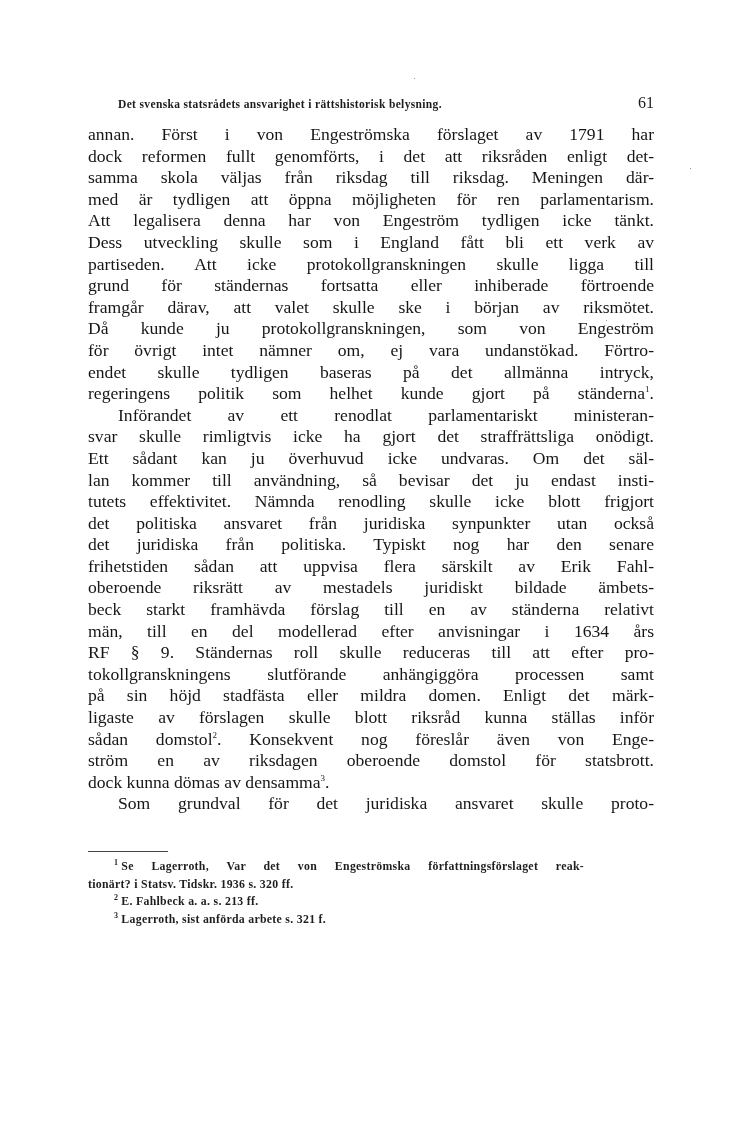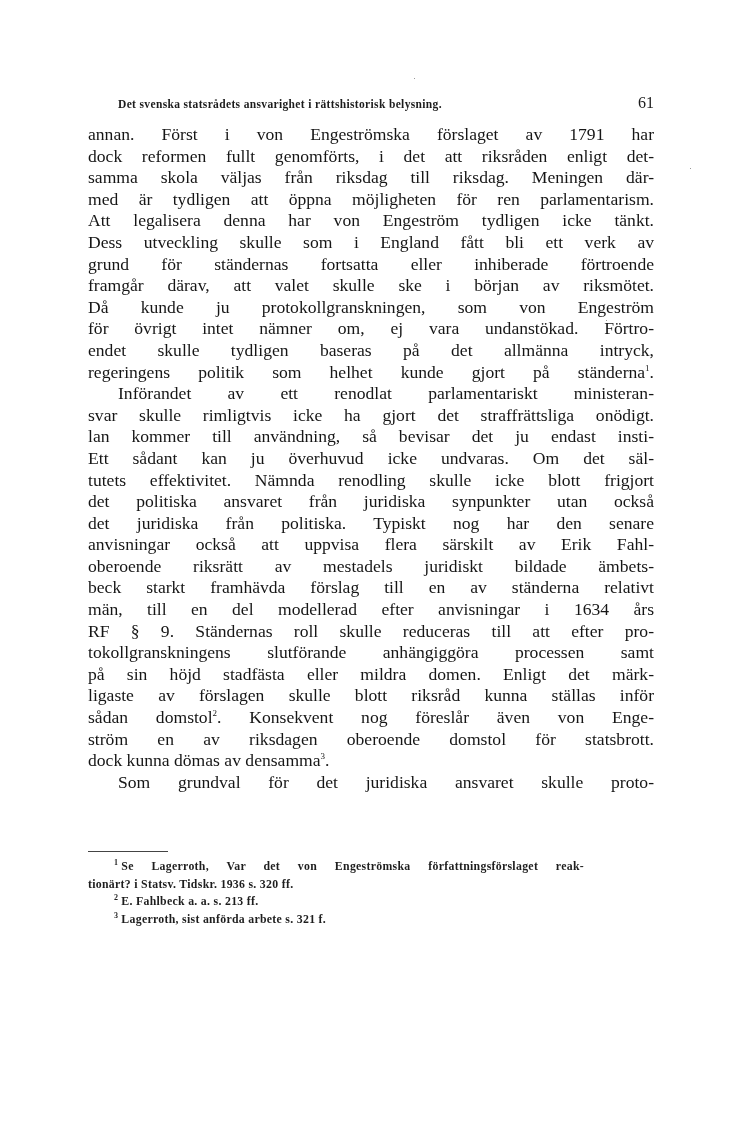--- a/index.html
+++ b/index.html
@@ -124,34 +124,35 @@
     <span class="page-no">61</span>
   </div>
 
   <div class="body-text" id="body-text">
       <div class="line"><span>annan. Först i von Engeströmska förslaget av 1791 har</span></div>
       <div class="line"><span>dock reformen fullt genomförts, i det att riksråden enligt det-</span></div>
       <div class="line"><span>samma skola väljas från riksdag till riksdag. Meningen där-</span></div>
       <div class="line"><span>med är tydligen att öppna möjligheten för ren parlamentarism.</span></div>
       <div class="line"><span>Att legalisera denna har von Engeström tydligen icke tänkt.</span></div>
       <div class="line"><span>Dess utveckling skulle som i England fått bli ett verk av</span></div>
+      <div class="line"><span>partiseden. Att icke protokollgranskningen skulle ligga till</span></div>
       <div class="line"><span>grund för ständernas fortsatta eller inhiberade förtroende</span></div>
       <div class="line"><span>framgår därav, att valet skulle ske i början av riksmötet.</span></div>
       <div class="line"><span>Då kunde ju protokollgranskningen, som von Engeström</span></div>
       <div class="line"><span>för övrigt intet nämner om, ej vara undanstökad. Förtro-</span></div>
       <div class="line"><span>endet skulle tydligen baseras på det allmänna intryck,</span></div>
       <div class="line"><span>regeringens politik som helhet kunde gjort på ständerna</span><sup class="fn">1</sup><span>.</span></div>
       <div class="line indent"><span>Införandet av ett renodlat parlamentariskt ministeran-</span></div>
       <div class="line"><span>svar skulle rimligtvis icke ha gjort det straffrättsliga onödigt.</span></div>
+      <div class="line"><span>Ett sådant kan ju överhuvud icke undvaras. Om det säl-</span></div>
       <div class="line"><span>lan kommer till användning, så bevisar det ju endast insti-</span></div>
-      <div class="line"><span>Ett sådant kan ju överhuvud icke undvaras. Om det säl-</span></div>
       <div class="line"><span>tutets effektivitet. Nämnda renodling skulle icke blott frigjort</span></div>
       <div class="line"><span>det politiska ansvaret från juridiska synpunkter utan också</span></div>
       <div class="line"><span>det juridiska från politiska. Typiskt nog har den senare</span></div>
-      <div class="line"><span>anvisningar också att uppvisa flera särskilt av Erik Fahl-</span></div>
+      <div class="line"><span>frihetstiden sådan att uppvisa flera särskilt av Erik Fahl-</span></div>
       <div class="line"><span>oberoende riksrätt av mestadels juridiskt bildade ämbets-</span></div>
       <div class="line"><span>beck starkt framhävda förslag till en av ständerna relativt</span></div>
       <div class="line"><span>män, till en del modellerad efter anvisningar i 1634 års</span></div>
       <div class="line"><span>RF § 9. Ständernas roll skulle reduceras till att efter pro-</span></div>
       <div class="line"><span>tokollgranskningens slutförande anhängiggöra processen samt</span></div>
       <div class="line"><span>på sin höjd stadfästa eller mildra domen. Enligt det märk-</span></div>
       <div class="line"><span>ligaste av förslagen skulle blott riksråd kunna ställas inför</span></div>
       <div class="line"><span>sådan domstol</span><sup class="fn">2</sup><span>. Konsekvent nog föreslår även von Enge-</span></div>
       <div class="line"><span>ström en av riksdagen oberoende domstol för statsbrott.</span></div>
       <div class="line last"><span>dock kunna dömas av densamma</span><sup class="fn">3</sup><span>.</span></div>

